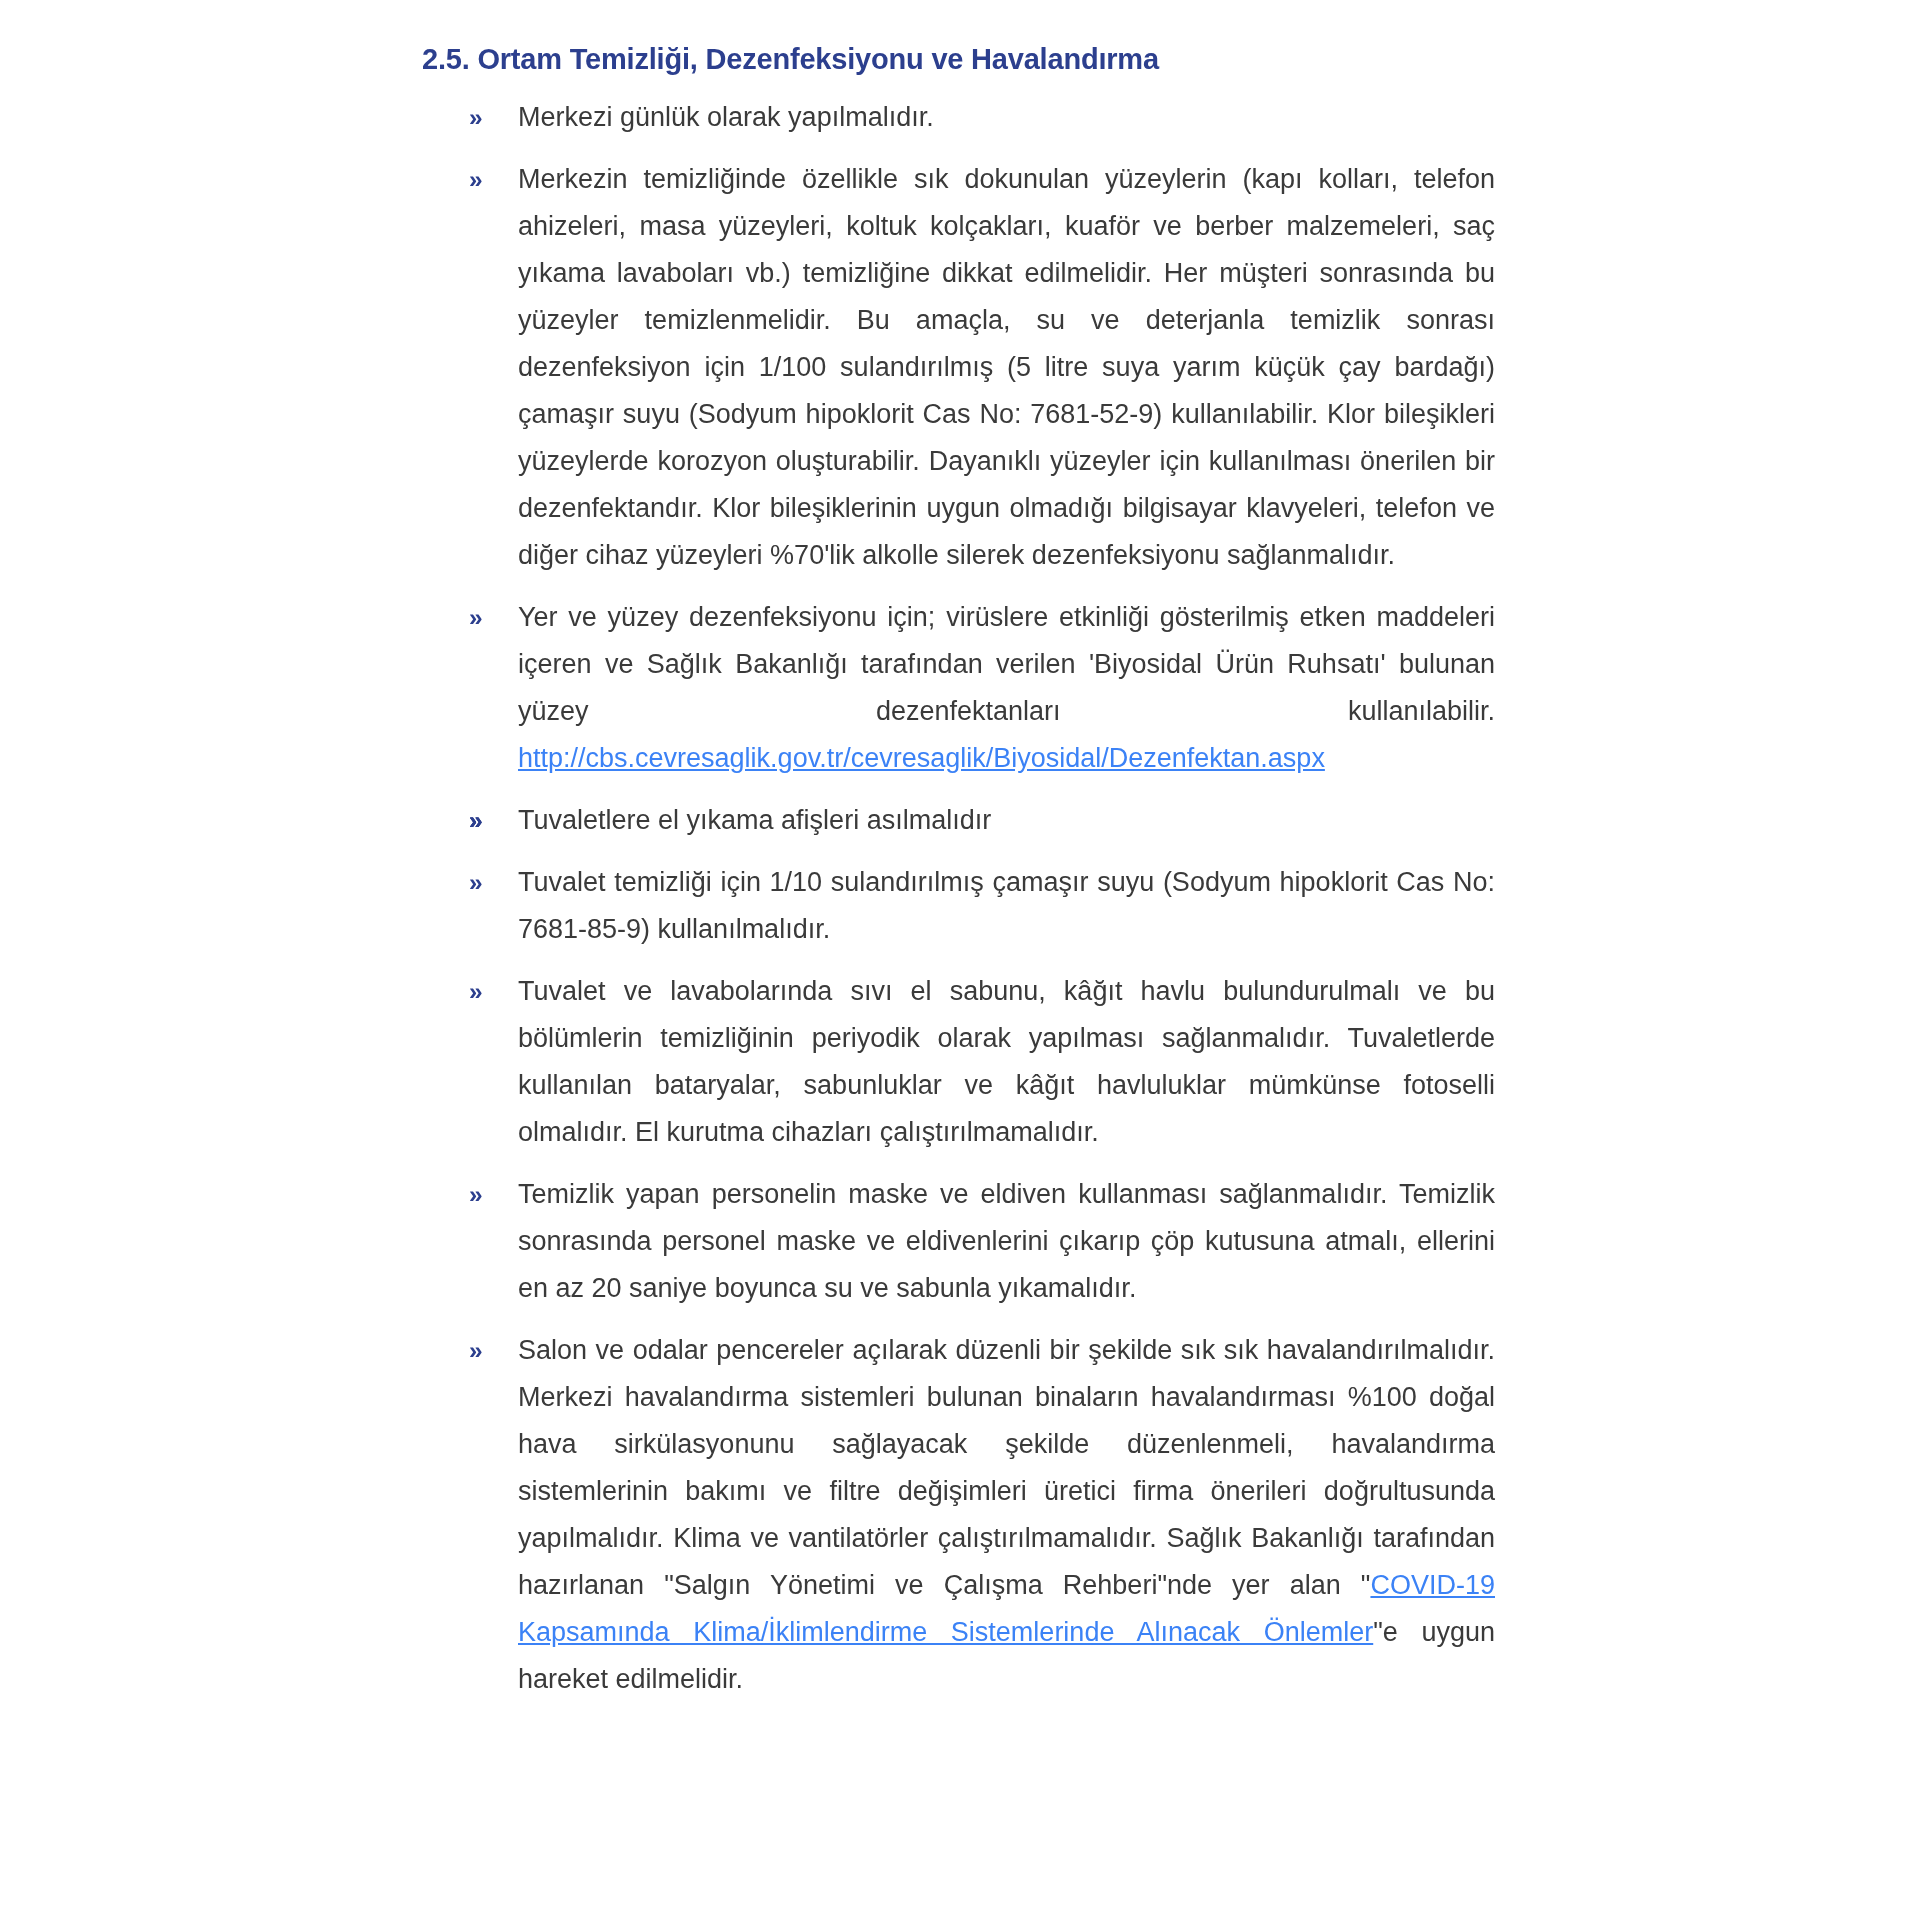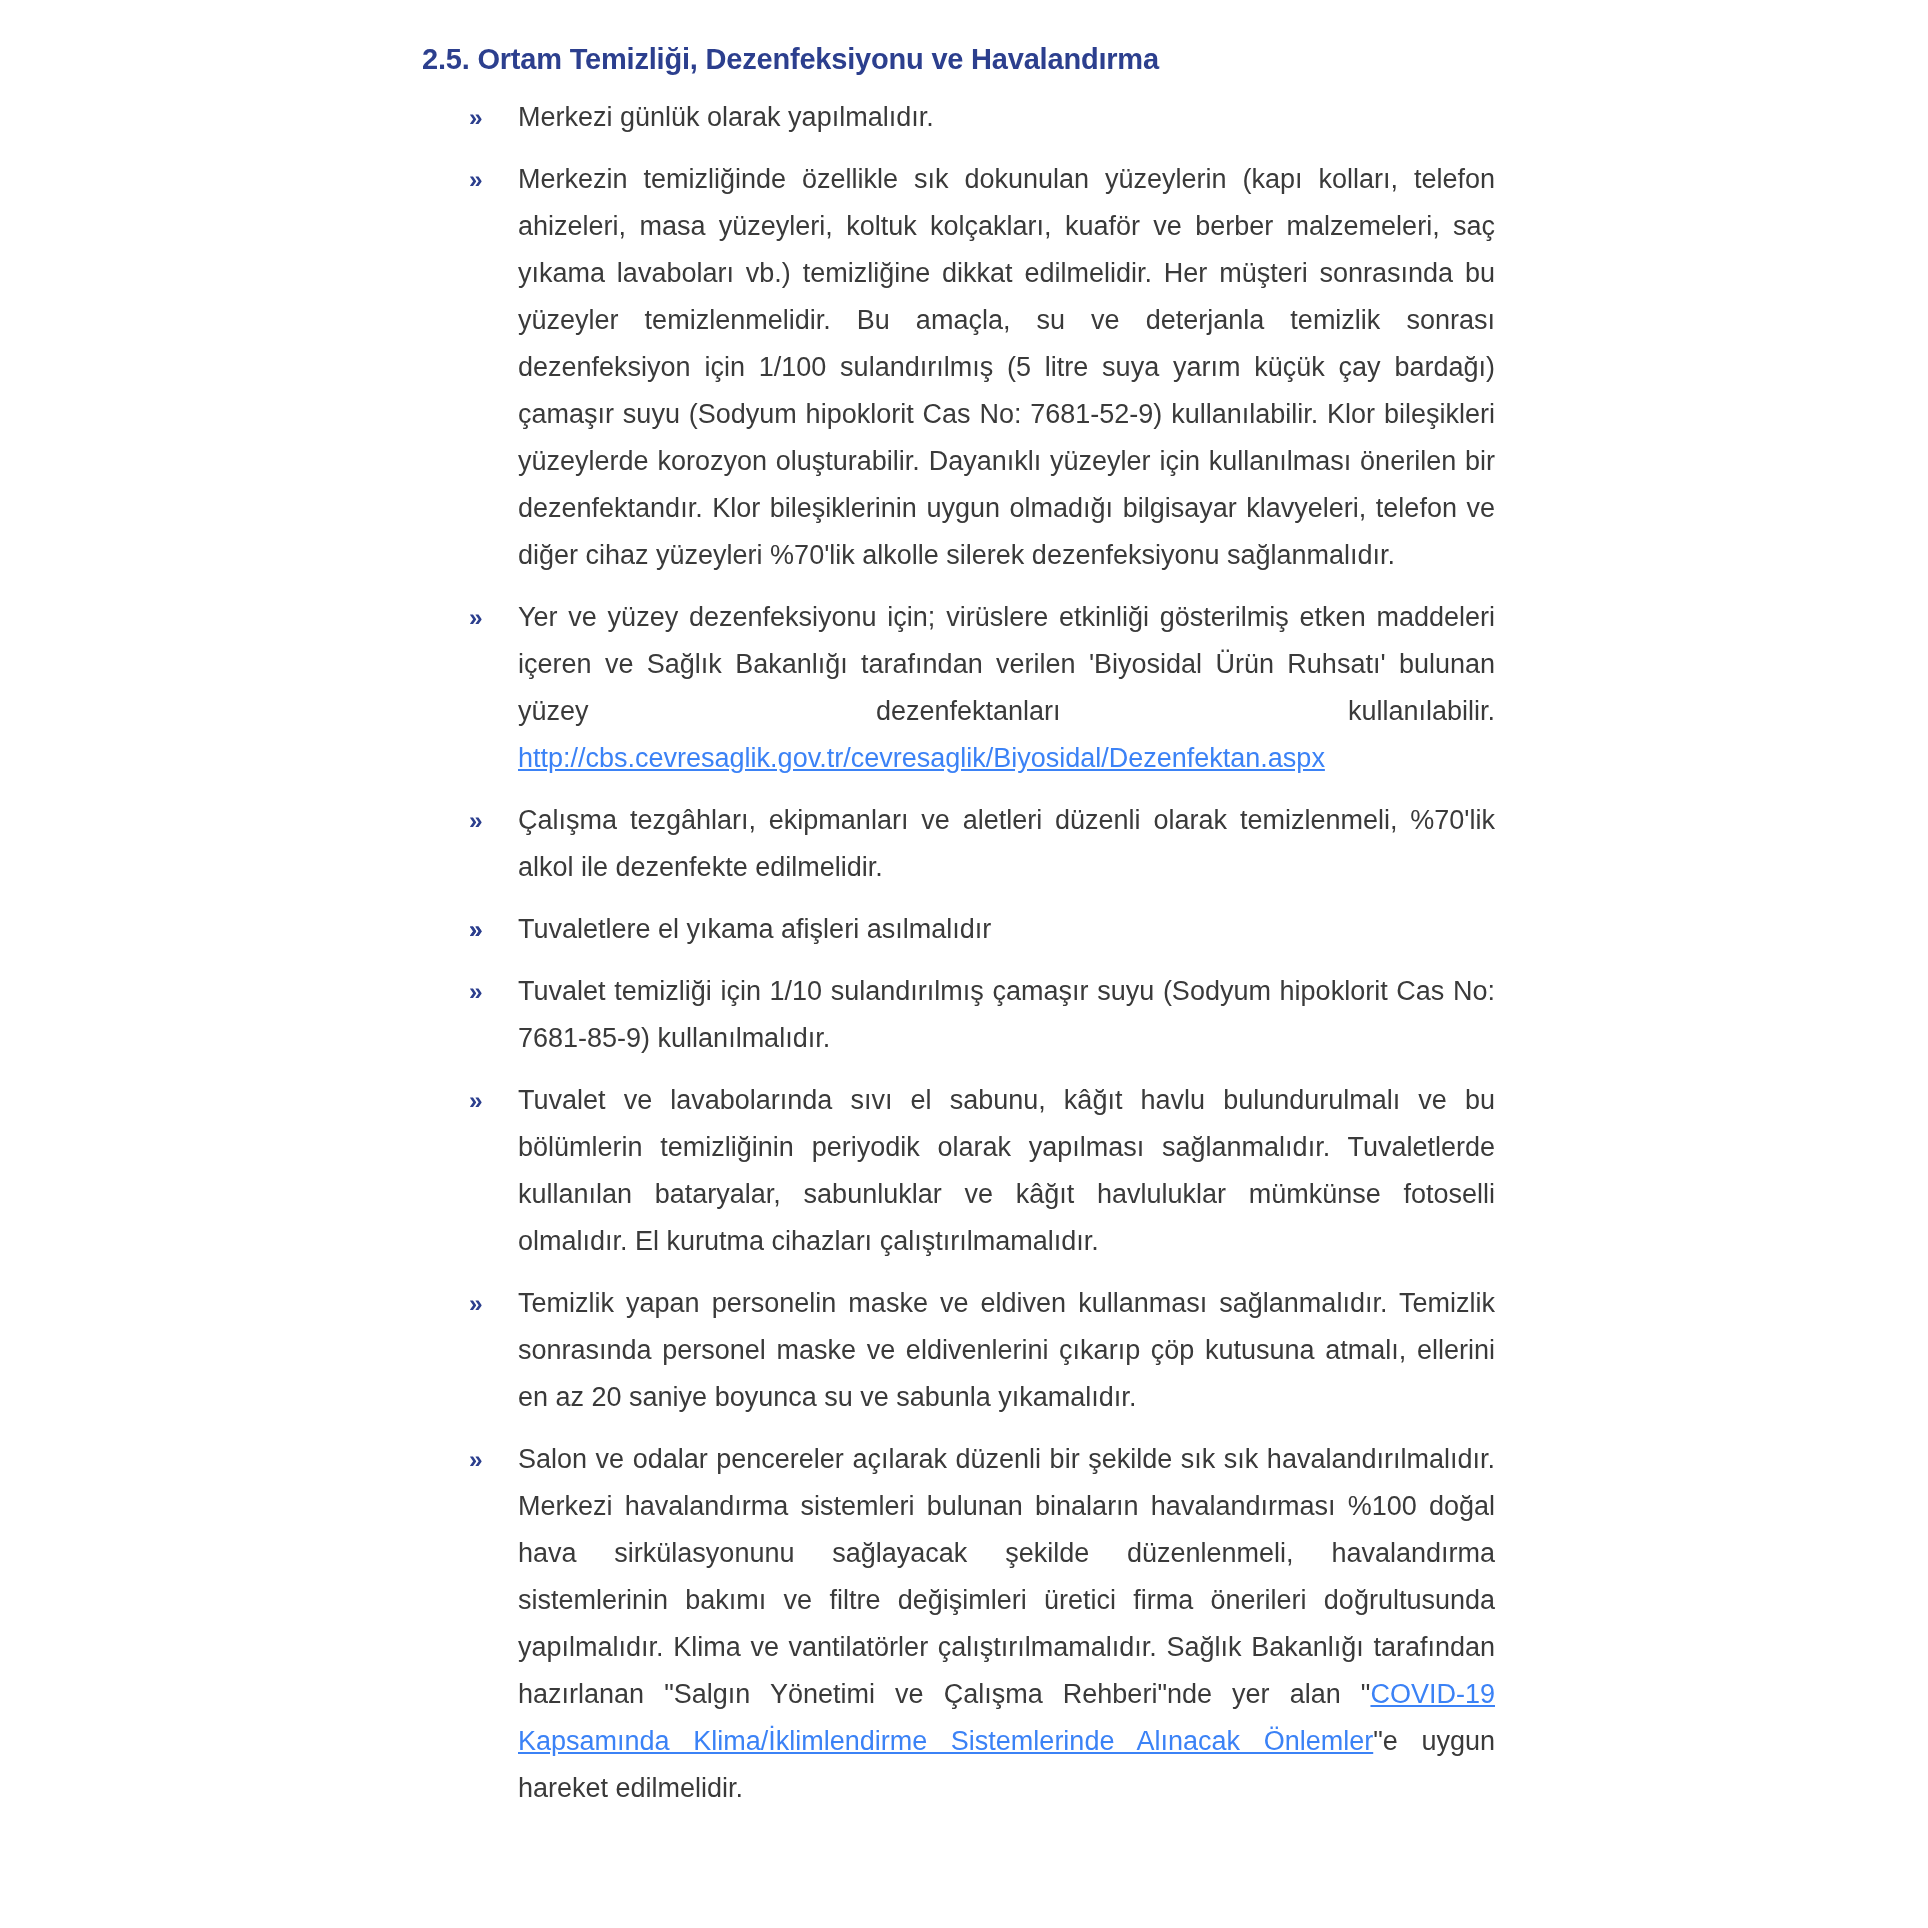--- a/index.html
+++ b/index.html
@@ -72,21 +72,20 @@
     <li class="bullet-item">
       <span class="bullet-marker">»</span>
       <span>Merkezin temizliğinde özellikle sık dokunulan yüzeylerin (kapı kolları, telefon ahizeleri, masa yüzeyleri, koltuk kolçakları, kuaför ve berber malzemeleri, saç yıkama lavaboları vb.) temizliğine dikkat edilmelidir. Her müşteri sonrasında bu yüzeyler temizlenmelidir. Bu amaçla, su ve deterjanla temizlik sonrası dezenfeksiyon için 1/100 sulandırılmış (5 litre suya yarım küçük çay bardağı) çamaşır suyu (Sodyum hipoklorit Cas No: 7681-52-9) kullanılabilir. Klor bileşikleri yüzeylerde korozyon oluşturabilir. Dayanıklı yüzeyler için kullanılması önerilen bir dezenfektandır. Klor bileşiklerinin uygun olmadığı bilgisayar klavyeleri, telefon ve diğer cihaz yüzeyleri %70'lik alkolle silerek dezenfeksiyonu sağlanmalıdır.</span>
     </li>
     <li class="bullet-item">
       <span class="bullet-marker">»</span>
       <span>Yer ve yüzey dezenfeksiyonu için; virüslere etkinliği gösterilmiş etken maddeleri içeren ve Sağlık Bakanlığı tarafından verilen 'Biyosidal Ürün Ruhsatı' bulunan yüzey dezenfektanları kullanılabilir. </span><a class="link">http://cbs.cevresaglik.gov.tr/cevresaglik/Biyosidal/Dezenfektan.aspx</a><span></span>
     </li>
     <li class="bullet-item">
       <span class="bullet-marker">»</span>
-      <span>Çalışma tezgâhları, ekipmanları ve aletleri düzenli olarak temizlenmeli, %70'lik alkol ile dezenfekte edilmelidir.</span>
     </li>
     <li class="bullet-item">
       <span class="bullet-marker">»</span>
     </li>
     <li class="bullet-item">
       <span class="bullet-marker">»</span>
       <span>Tuvaletlere el yıkama afişleri asılmalıdır</span>
     </li>
     <li class="bullet-item">
       <span class="bullet-marker">»</span>

